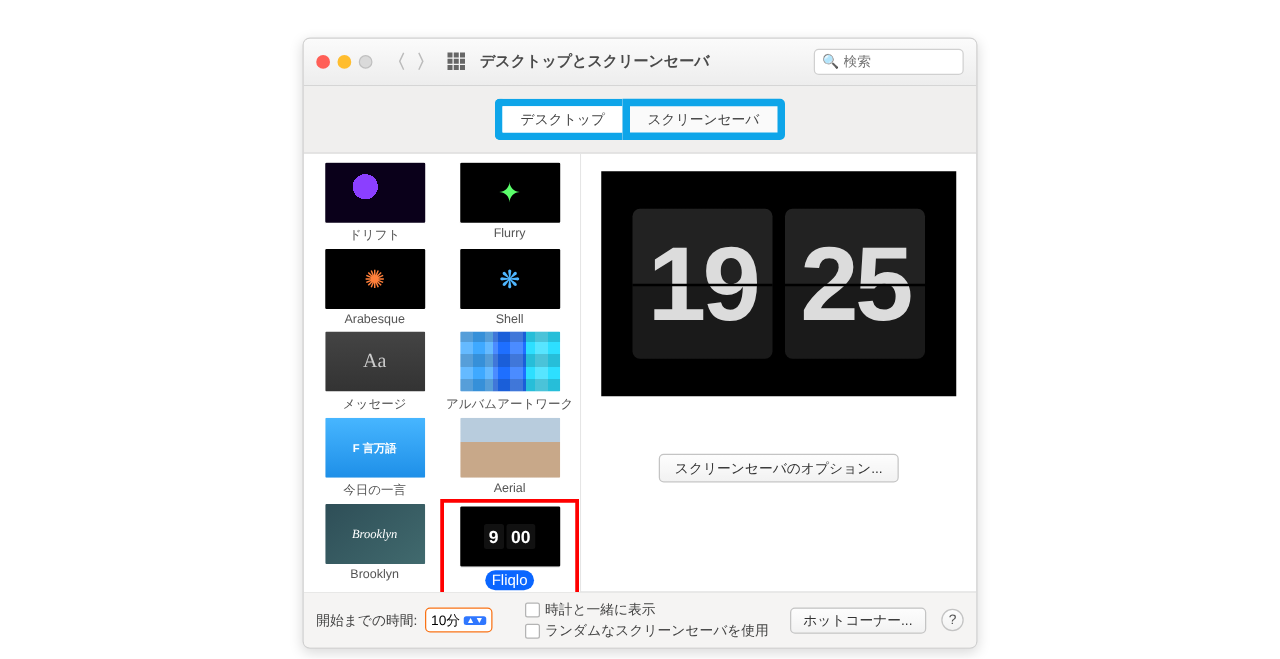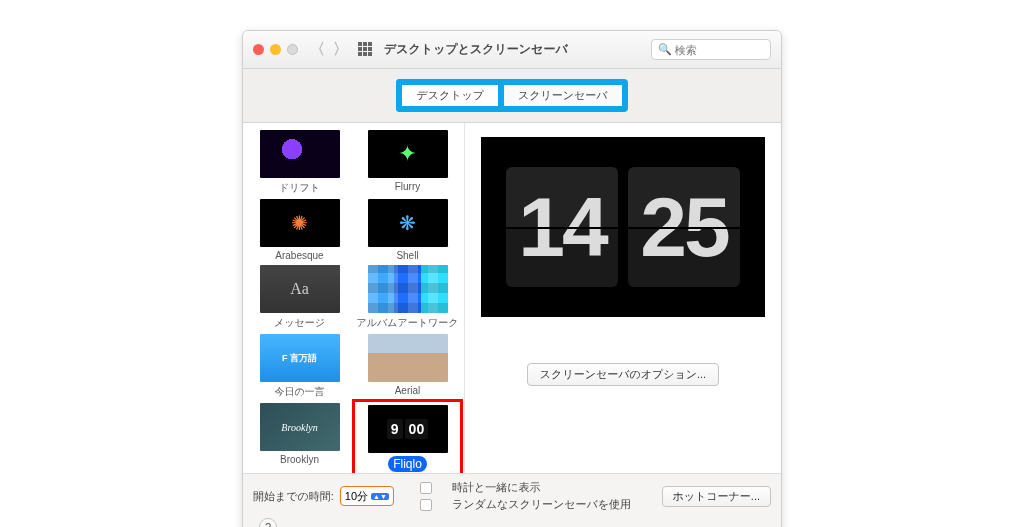--- a/index.html
+++ b/index.html
@@ -160,21 +160,21 @@
       font-size: 11px; height: 20px;
       border: 1px solid #f97316; border-radius: 4px;
       padding: 0 4px; background: #fff;
       display: flex; align-items: center; gap: 3px;
     }
     .time-select .chevs {
       display: inline-flex; flex-direction: column; line-height: 5px; font-size: 7px;
       background: #2f77ff; color:#fff; padding: 1px 2px; border-radius: 2px;
     }
     .checkbox-row { display: flex; flex-direction: column; gap: 2px; margin-left: 20px; }
-    .chk-line { display: flex; align-items: center; gap: 20px; font-size: 11px; color:#444;}
+    .chk-line { display: flex; align-items: center; gap: 4px; font-size: 11px; color:#444;}
     .chk { width: 12px; height: 12px; border: 1px solid #b4b4b4; border-radius: 2px; background:#fff; }
     .footer .btn-small {
       font-size: 11px; padding: 2px 10px;
       background: linear-gradient(#fdfdfd,#f2f2f2);
       border: 1px solid #c4c4c4; border-radius: 4px;
       margin-left: auto; color:#333; cursor:pointer;
     }
     .help-btn {
       width: 18px; height: 18px; border-radius: 50%;
       border: 1px solid #c4c4c4; background: linear-gradient(#fdfdfd,#f2f2f2);
@@ -264,21 +264,21 @@
           <span class="d">9</span>
           <span class="d">00</span>
         </div>
         <span class="thumb-label">Fliqlo</span>
       </div>
 
     </div>
 
     <div class="preview-pane">
       <div class="preview">
-        <div class="flip-digit">14</div>
+        <div class="flip-digit">19</div>
         <div class="flip-digit">25</div>
       </div>
       <button class="options-btn">スクリーンセーバのオプション...</button>
     </div>
 
   </div>
 
   <div class="footer">
     <span class="footer-label">開始までの時間:</span>
     <div class="time-select">

